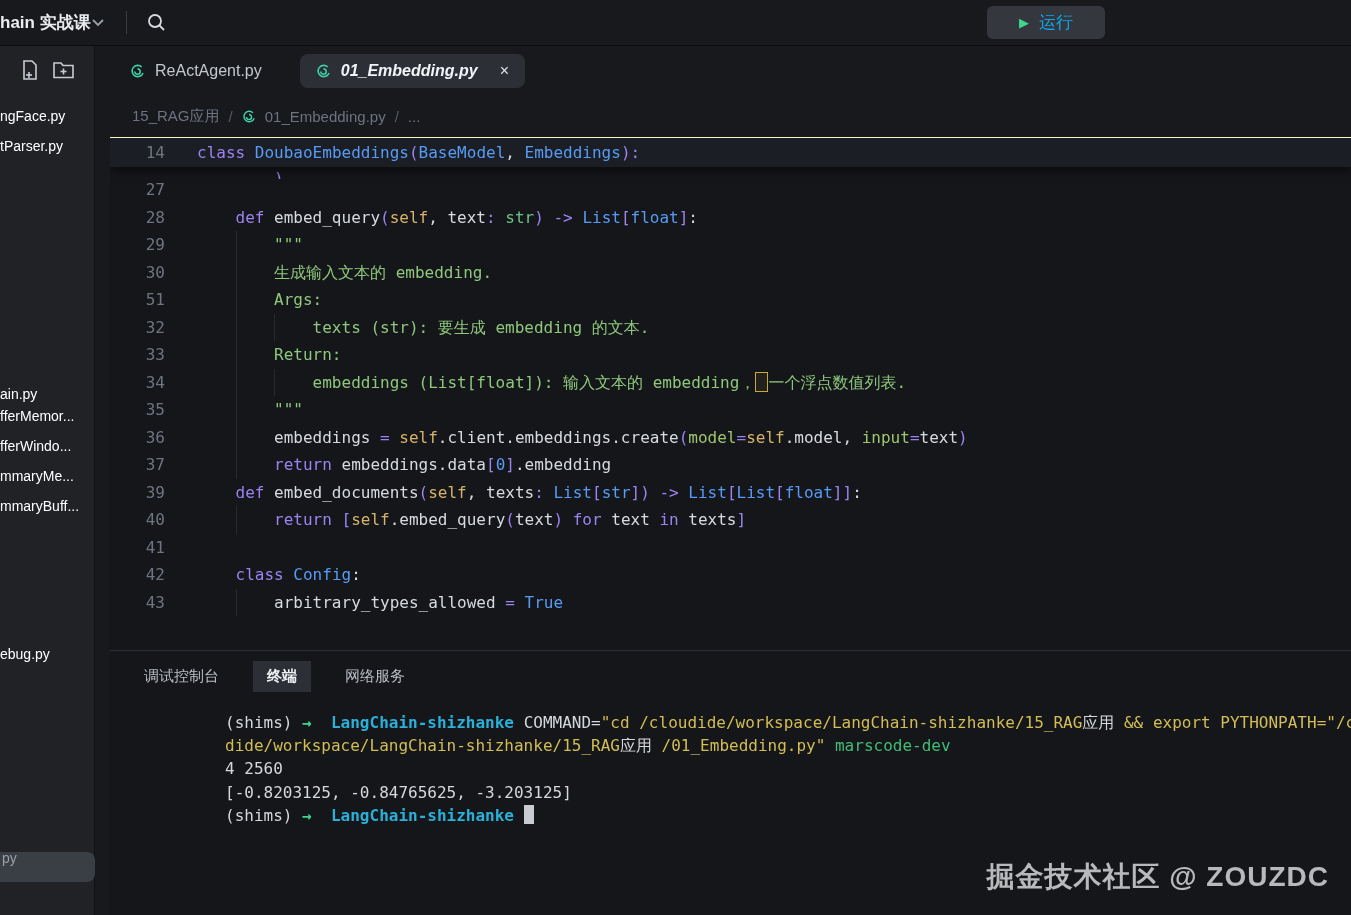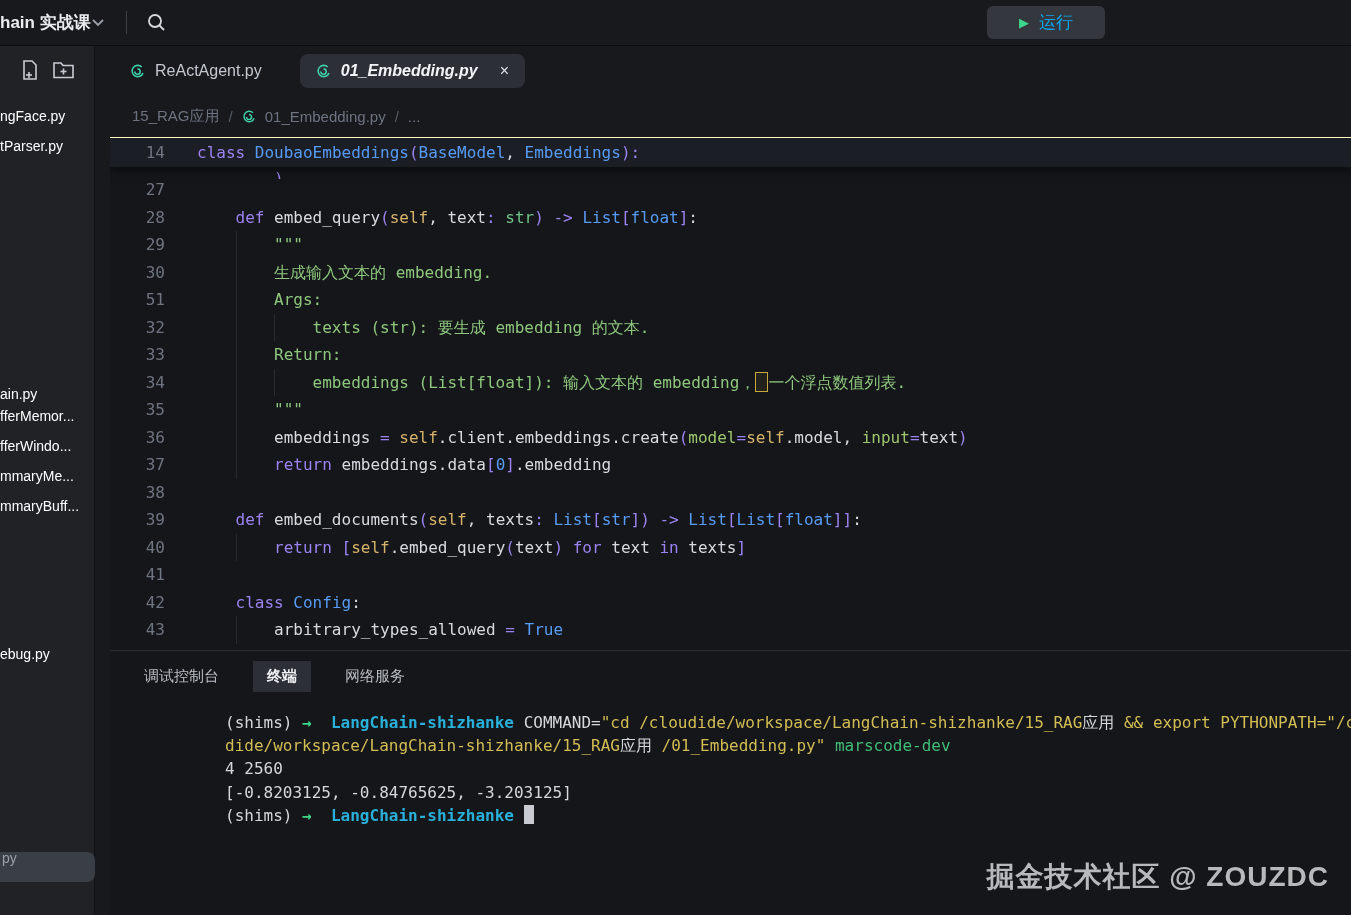--- a/index.html
+++ b/index.html
@@ -194,21 +194,20 @@
           <div class="code-line"><span class="gutter">28</span><span class="code-text"><span class="c-plain">    </span><span class="c-kw">def</span><span class="c-plain"> embed_query</span><span class="c-punc">(</span><span class="c-self">self</span><span class="c-plain">, text</span><span class="c-punc">:</span><span class="c-plain"> </span><span class="c-builtin">str</span><span class="c-punc">)</span><span class="c-plain"> </span><span class="c-punc">-&gt;</span><span class="c-plain"> </span><span class="c-type">List</span><span class="c-punc">[</span><span class="c-type">float</span><span class="c-punc">]</span><span class="c-plain">:</span></span></div>
           <div class="code-line"><span class="gutter">29</span><span class="indent-guide" style="left: 125.52px;"></span><span class="code-text"><span class="c-plain">        </span><span class="c-str">"""</span></span></div>
           <div class="code-line"><span class="gutter">30</span><span class="indent-guide" style="left: 125.52px;"></span><span class="code-text"><span class="c-plain">        </span><span class="c-str">生成输入文本的 embedding.</span></span></div>
           <div class="code-line"><span class="gutter">51</span><span class="indent-guide" style="left: 125.52px;"></span><span class="code-text"><span class="c-plain">        </span><span class="c-str">Args:</span></span></div>
           <div class="code-line"><span class="gutter">32</span><span class="indent-guide" style="left: 125.52px;"></span><span class="indent-guide" style="left: 164.04px;"></span><span class="code-text"><span class="c-plain">            </span><span class="c-str">texts (str): 要生成 embedding 的文本.</span></span></div>
           <div class="code-line"><span class="gutter">33</span><span class="indent-guide" style="left: 125.52px;"></span><span class="code-text"><span class="c-plain">        </span><span class="c-str">Return:</span></span></div>
           <div class="code-line"><span class="gutter">34</span><span class="indent-guide" style="left: 125.52px;"></span><span class="indent-guide" style="left: 164.04px;"></span><span class="code-text"><span class="c-plain">            </span><span class="c-str">embeddings (List[float]): 输入文本的 embedding，</span><span class="c-cursor"></span><span class="c-str">一个浮点数值列表.</span></span></div>
           <div class="code-line"><span class="gutter">35</span><span class="indent-guide" style="left: 125.52px;"></span><span class="code-text"><span class="c-plain">        </span><span class="c-str">"""</span></span></div>
           <div class="code-line"><span class="gutter">36</span><span class="indent-guide" style="left: 125.52px;"></span><span class="code-text"><span class="c-plain">        embeddings </span><span class="c-punc">=</span><span class="c-plain"> </span><span class="c-self">self</span><span class="c-plain">.client.embeddings.create</span><span class="c-punc">(</span><span class="c-kwarg">model</span><span class="c-punc">=</span><span class="c-self">self</span><span class="c-plain">.model, </span><span class="c-kwarg">input</span><span class="c-punc">=</span><span class="c-plain">text</span><span class="c-punc">)</span></span></div>
           <div class="code-line"><span class="gutter">37</span><span class="indent-guide" style="left: 125.52px;"></span><span class="code-text"><span class="c-plain">        </span><span class="c-kw">return</span><span class="c-plain"> embeddings.data</span><span class="c-punc">[</span><span class="c-num">0</span><span class="c-punc">]</span><span class="c-plain">.embedding</span></span></div>
-          <div class="code-line"><span class="gutter">38</span><span class="code-text"></span></div>
           <div class="code-line"><span class="gutter">39</span><span class="code-text"><span class="c-plain">    </span><span class="c-kw">def</span><span class="c-plain"> embed_documents</span><span class="c-punc">(</span><span class="c-self">self</span><span class="c-plain">, texts</span><span class="c-punc">:</span><span class="c-plain"> </span><span class="c-type">List</span><span class="c-punc">[</span><span class="c-type">str</span><span class="c-punc">])</span><span class="c-plain"> </span><span class="c-punc">-&gt;</span><span class="c-plain"> </span><span class="c-type">List</span><span class="c-punc">[</span><span class="c-type">List</span><span class="c-punc">[</span><span class="c-type">float</span><span class="c-punc">]]</span><span class="c-plain">:</span></span></div>
           <div class="code-line"><span class="gutter">40</span><span class="indent-guide" style="left: 125.52px;"></span><span class="code-text"><span class="c-plain">        </span><span class="c-kw">return</span><span class="c-plain"> </span><span class="c-punc">[</span><span class="c-self">self</span><span class="c-plain">.embed_query</span><span class="c-punc">(</span><span class="c-plain">text</span><span class="c-punc">)</span><span class="c-plain"> </span><span class="c-kw">for</span><span class="c-plain"> text </span><span class="c-kw">in</span><span class="c-plain"> texts</span><span class="c-punc">]</span></span></div>
           <div class="code-line"><span class="gutter">41</span><span class="code-text"></span></div>
           <div class="code-line"><span class="gutter">42</span><span class="code-text"><span class="c-plain">    </span><span class="c-kw">class</span><span class="c-plain"> </span><span class="c-type">Config</span><span class="c-plain">:</span></span></div>
           <div class="code-line"><span class="gutter">43</span><span class="indent-guide" style="left: 125.52px;"></span><span class="code-text"><span class="c-plain">        arbitrary_types_allowed </span><span class="c-punc">=</span><span class="c-plain"> </span><span class="c-type">True</span></span></div>
         </div>
     </div>
 
     <div id="terminal">
       <div id="term-tabs">

